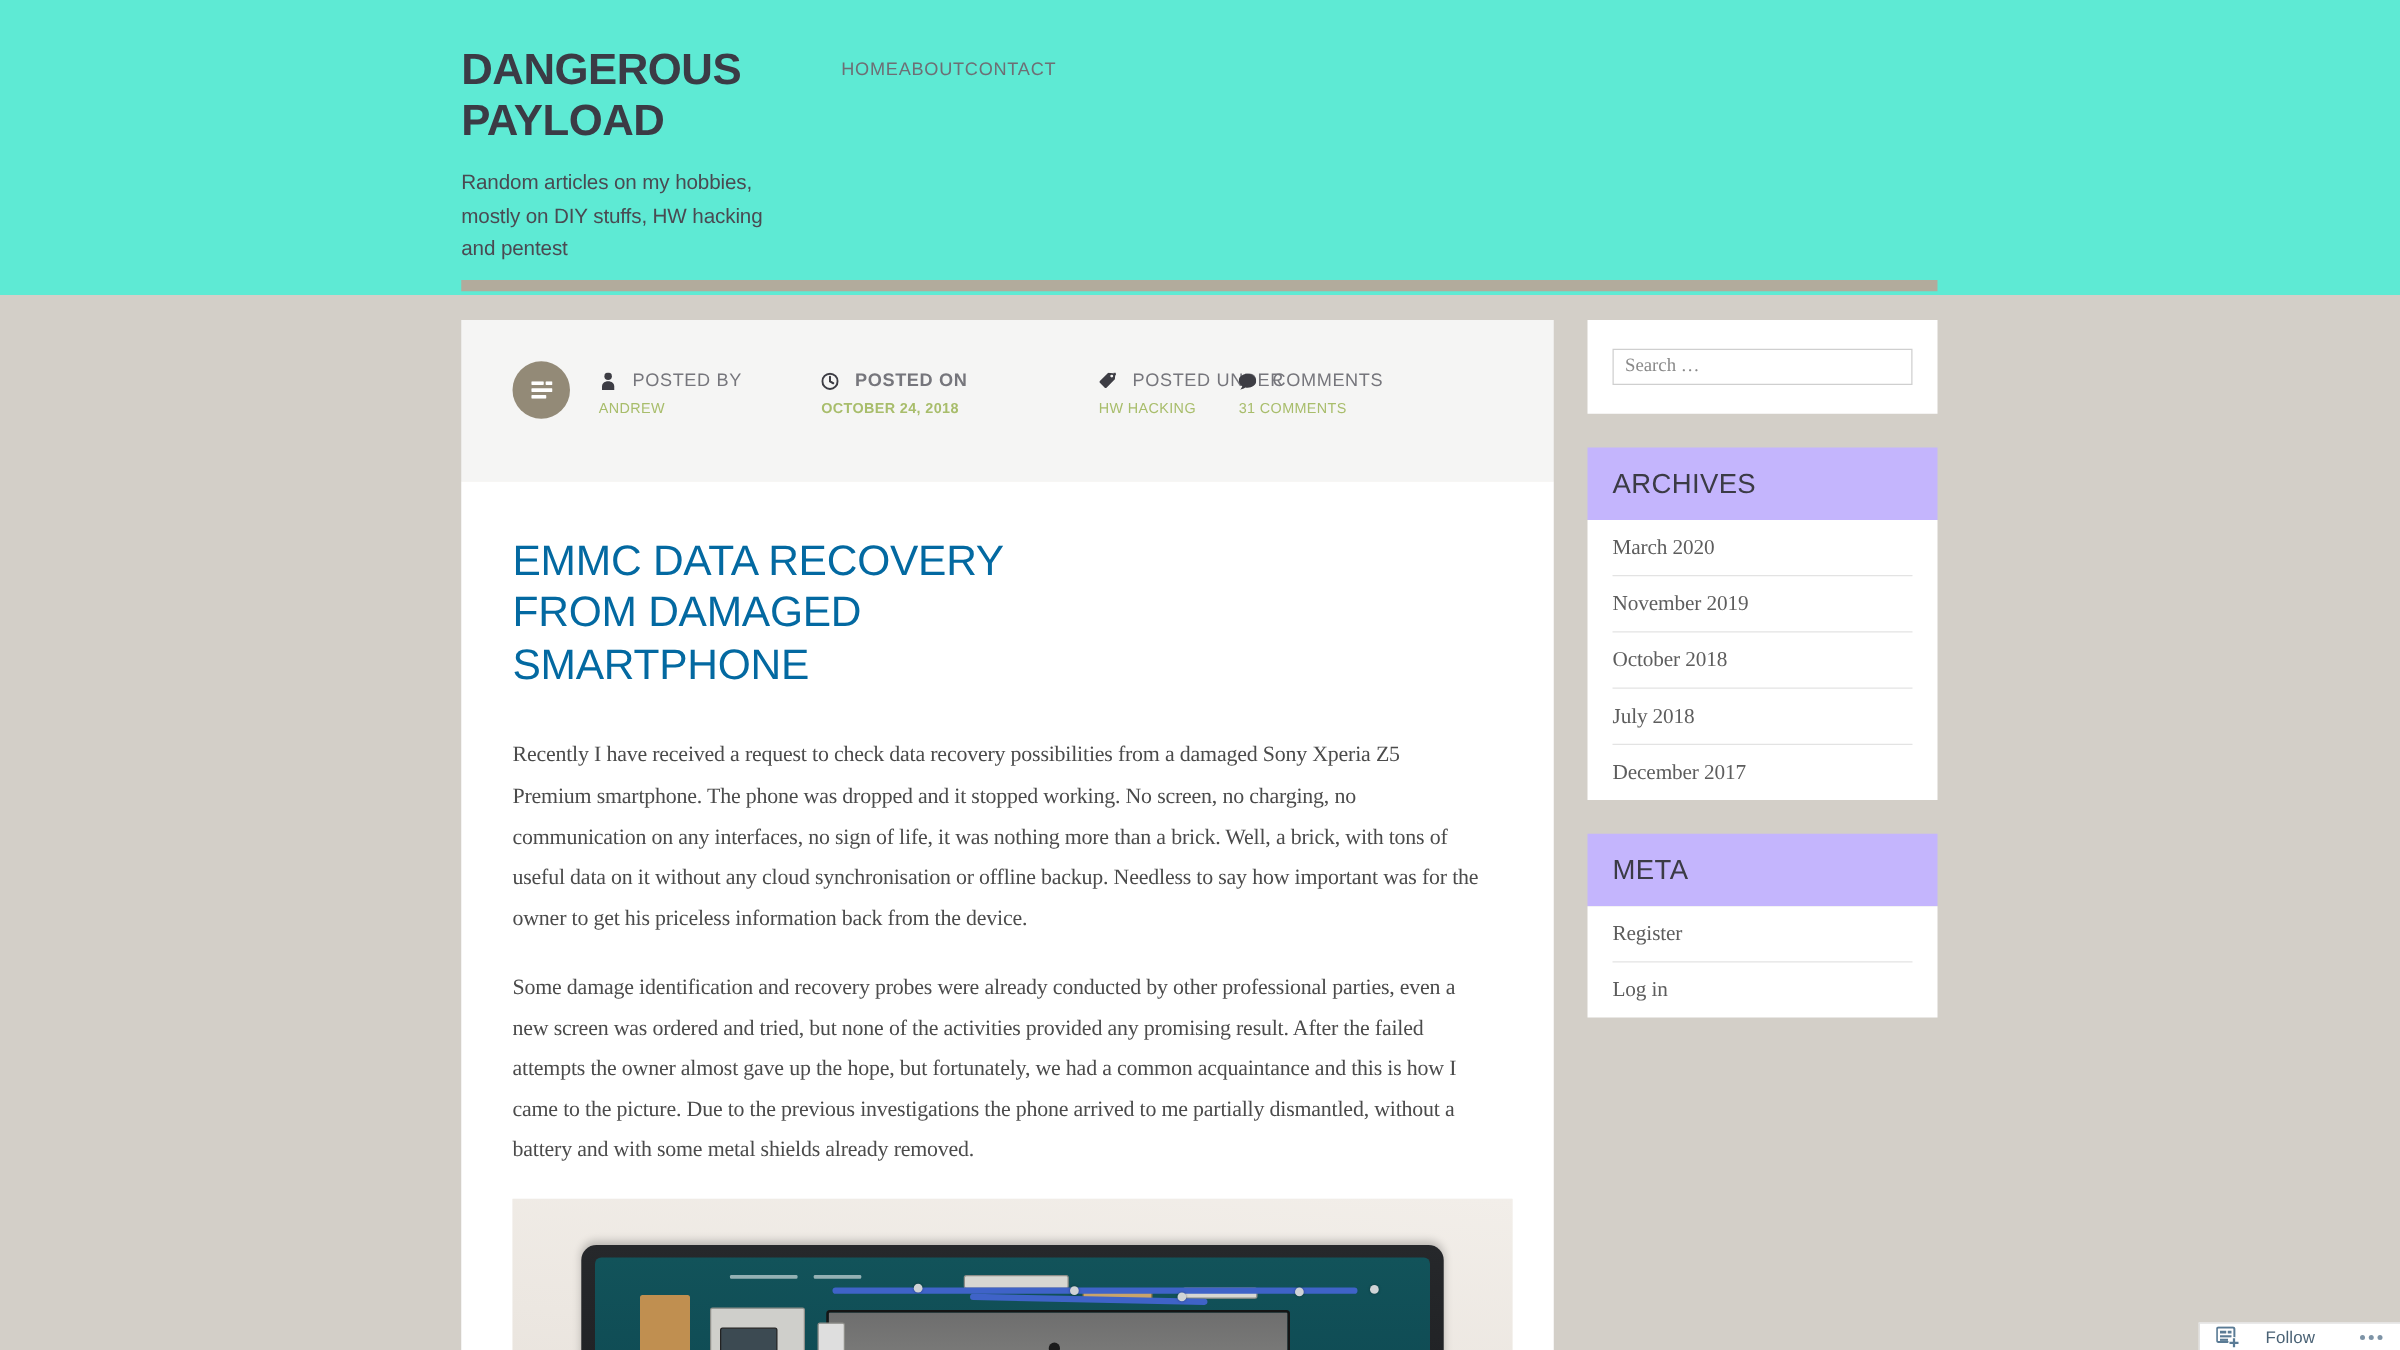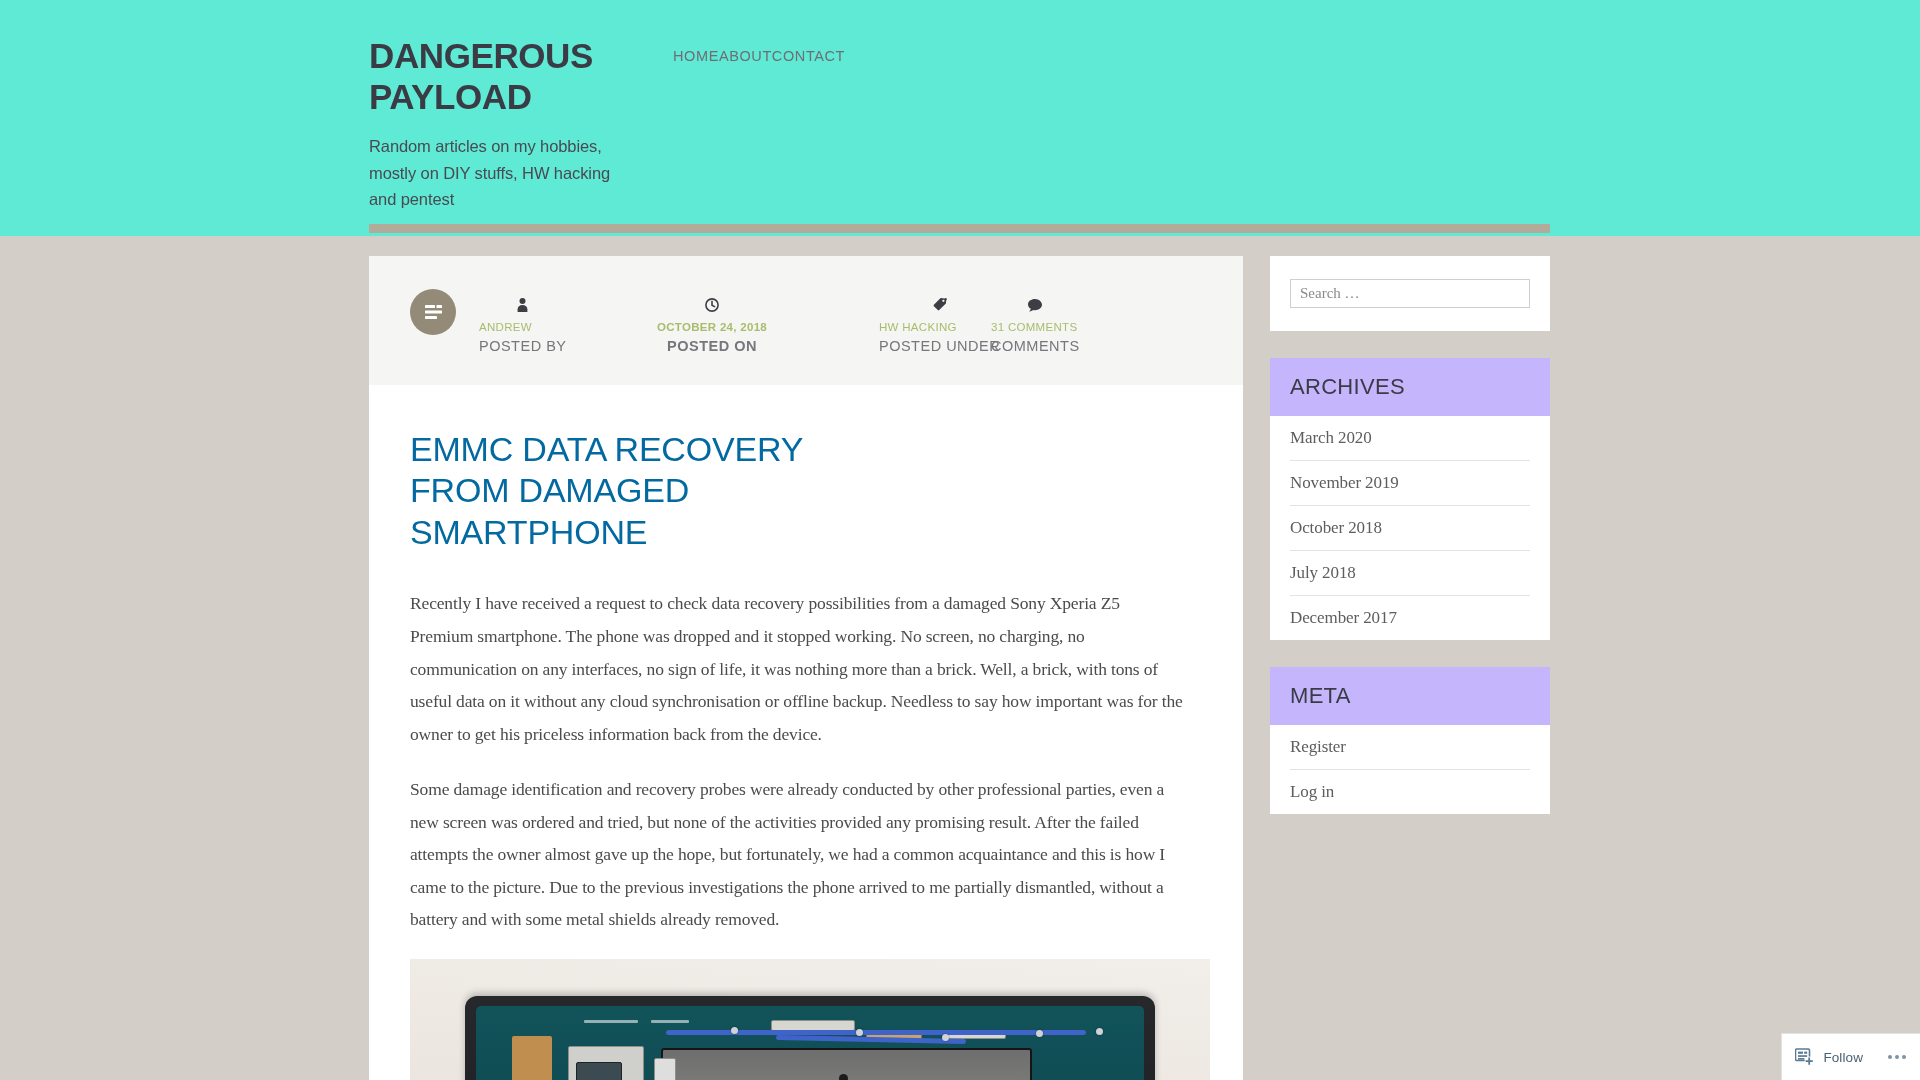--- a/index.html
+++ b/index.html
@@ -135,23 +135,22 @@
     top: 41px;
   }
   .meta-col.c0 { left: 0px;   }
   .meta-col.c1 { left: 178px; font-weight: bold; }
   .meta-col.c2 { left: 354px; margin-left: 46px; }
   .meta-col.c3 { left: 512px; }
 
   .meta-head {
     display: flex;
     align-items: center;
-    gap: 25px;
+    gap: 13px;
     height: 16px;
-    flex-direction: column;
   }
 
   .meta-icon {
     display: flex;
     align-items: center;
     justify-content: center;
     width: 14px;
     height: 16px;
     color: #3d3d44;
     flex: none;
@@ -392,24 +391,24 @@
     text-decoration: none;
     letter-spacing: -0.1px;
     cursor: pointer;
   }
 
   
   .follow-bar {
     position: absolute;
     right: 0;
     bottom: 0;
-    height: 47px;
+    height: 22px;
     display: flex;
     align-items: center;
-    gap: 9px;
+    gap: 20px;
     padding: 0 14px 0 13px;
     background: #ffffff;
     border-top: 1px solid #e2e2e2;
     border-left: 1px solid #e2e2e2;
     cursor: pointer;
   }
 
   .follow-icon { display: flex; align-items: center; color: #5a7b95; }
   .follow-icon svg { display: block; }
 

